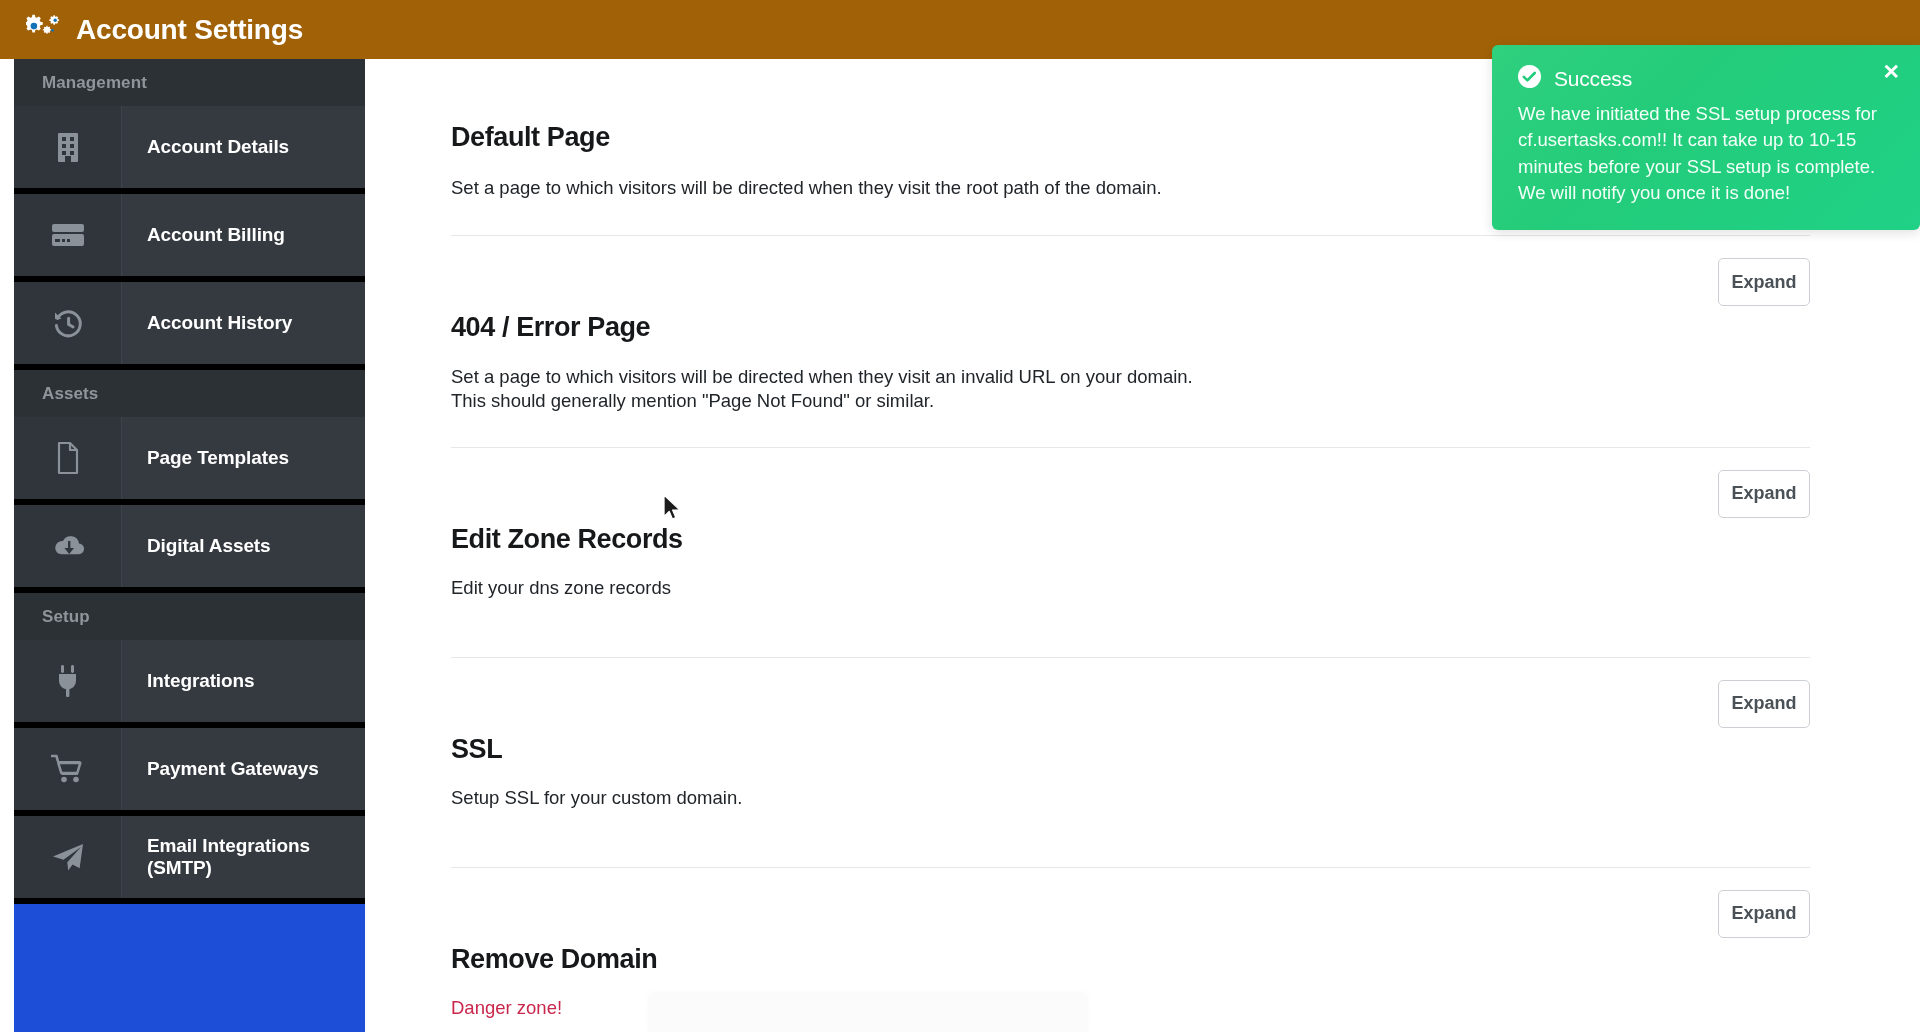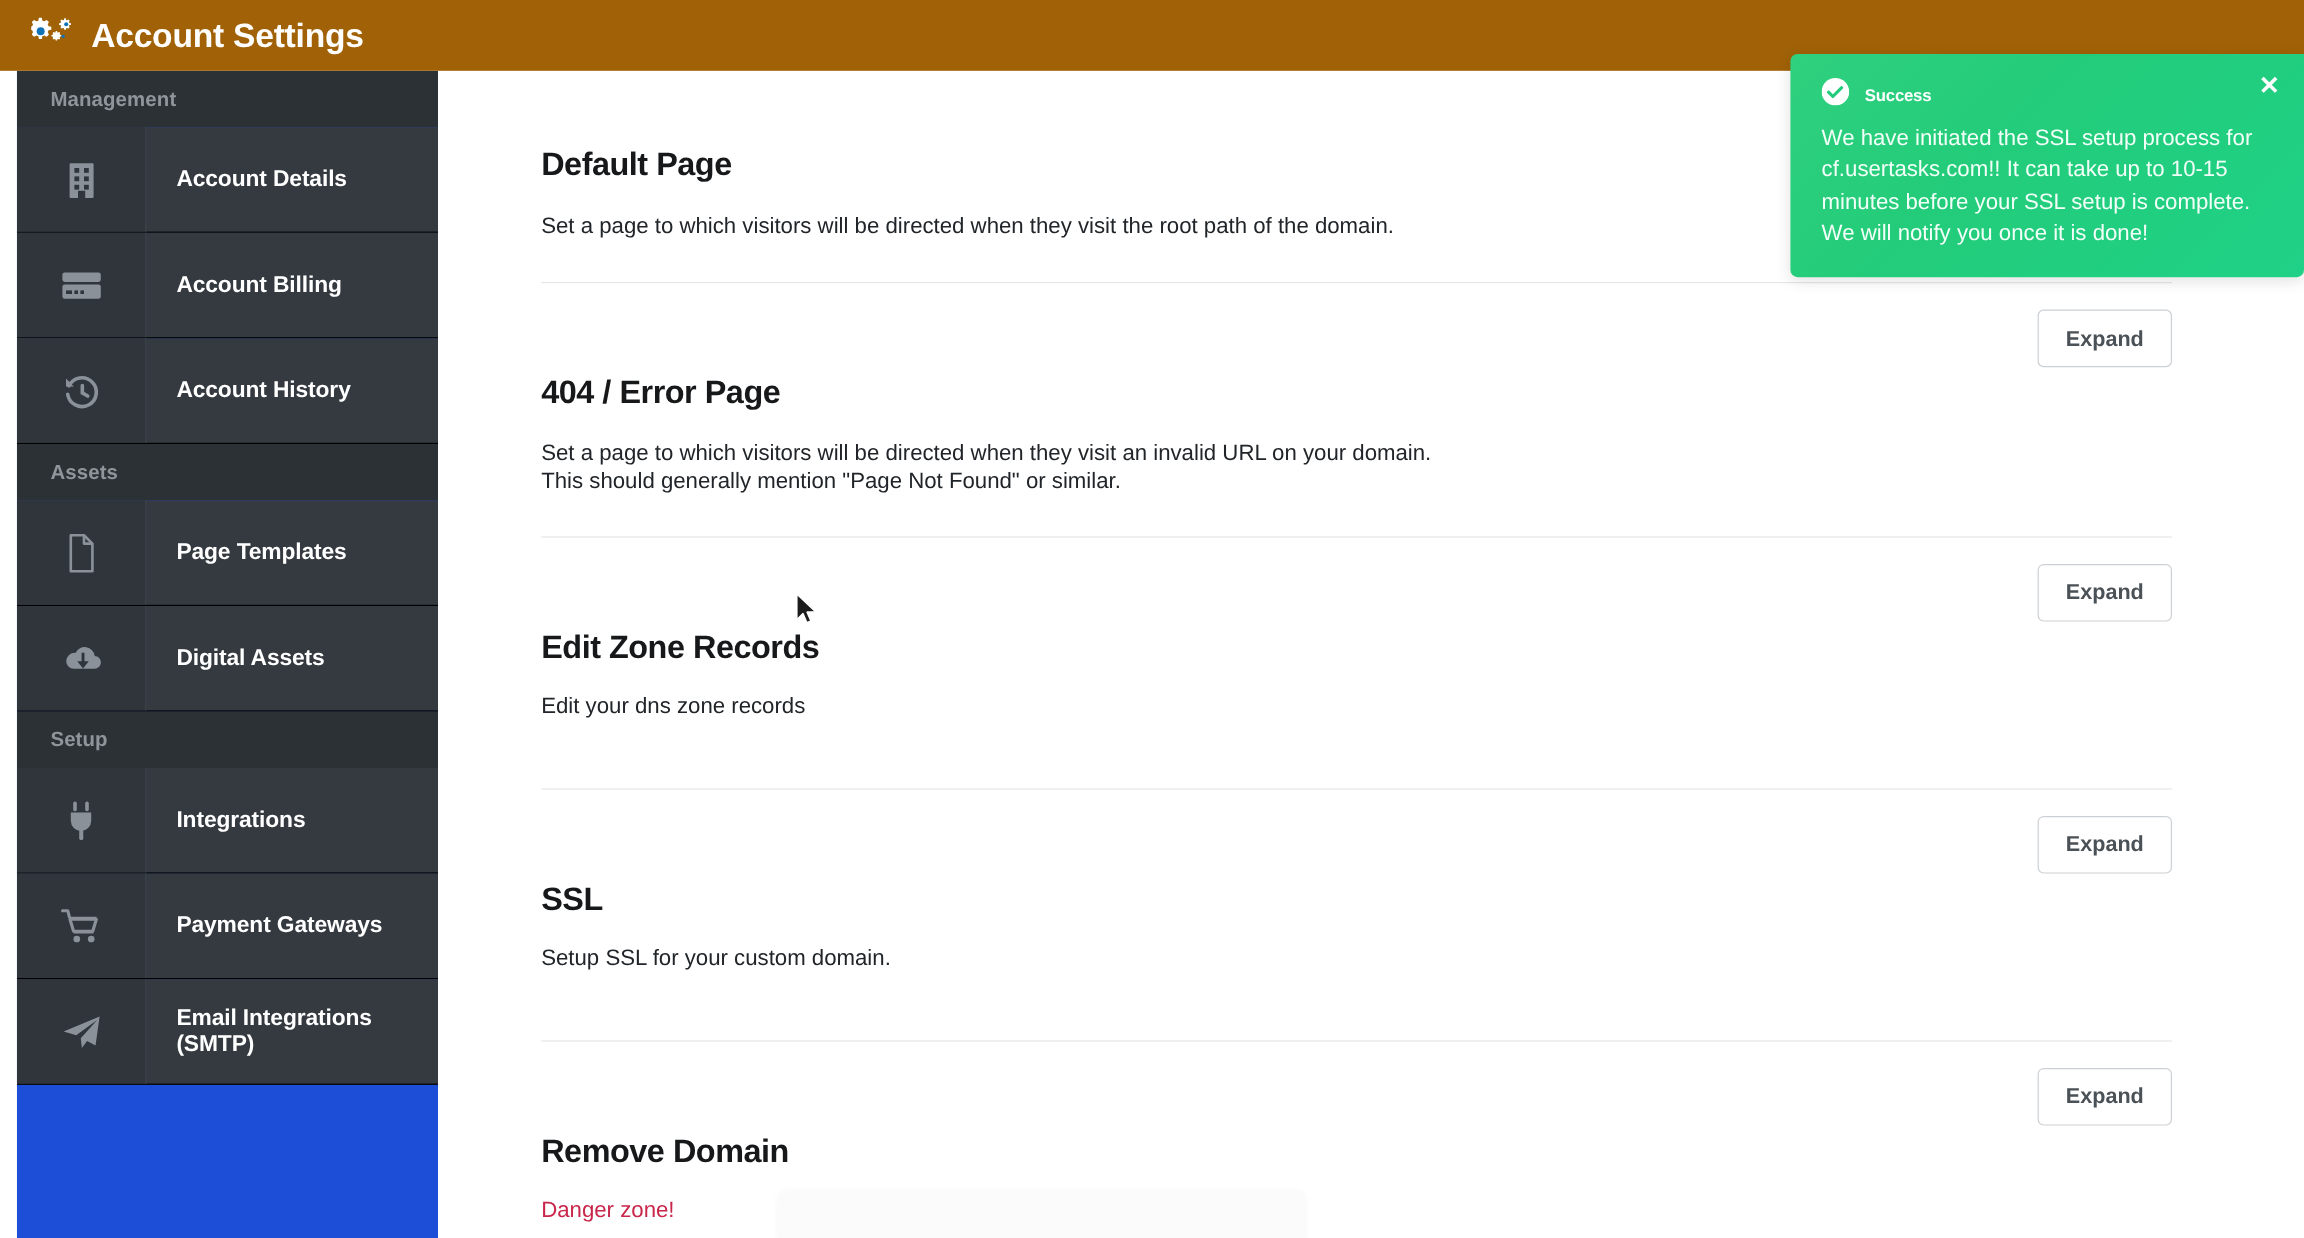--- a/index.html
+++ b/index.html
@@ -53,21 +53,21 @@
     font-size: 17px;
     font-weight: bold;
     display: flex; align-items: center;
     padding-left: 28px;
     letter-spacing: 0.1px;
   }
   .nav-item {
     display: flex;
     align-items: stretch;
     height: 88px;
-    border-bottom: 1px solid #000000;
+    border-bottom: 6px solid #000000;
     background: #343a40;
     cursor: pointer;
   }
   .nav-item .icon-cell {
     width: 108px;
     flex: 0 0 108px;
     background: #2f353b;
     display: flex; align-items: center; justify-content: center;
     border-right: 1px solid #3d444b;
   }
@@ -113,21 +113,21 @@
   }
   .sec-desc.danger { color: #c9264b; }
   .divider {
     height: 1px;
     background: #e6e7e9;
     margin: 0 110px 0 70px;
   }
   .expand-btn {
     position: absolute;
     right: 110px;
-    width: 112px; height: 48px;
+    width: 92px; height: 48px;
     border: 1px solid #ccd0d4;
     border-radius: 5px;
     background: #ffffff;
     color: #4a5157;
     font-family: "Liberation Sans", sans-serif;
     font-size: 18px;
     font-weight: 600;
     display: flex; align-items: center; justify-content: center;
     cursor: pointer;
   }
@@ -153,21 +153,21 @@
     color: #ffffff;
     z-index: 40;
     box-shadow: 0 3px 12px rgba(0,0,0,0.12);
   }
   .toast-head {
     display: flex; align-items: center;
     margin-bottom: 9px;
   }
   .toast-check { margin-right: 13px; flex: 0 0 auto; }
   .toast-title {
-    font-size: 14px; font-weight: bold;
+    font-size: 21px; font-weight: normal;
     letter-spacing: -0.2px;
   }
   .toast-body {
     font-size: 18.5px;
     line-height: 1.42;
     color: #f2fff8;
     font-weight: 400;
     max-width: 370px;
   }
   .toast-close {

